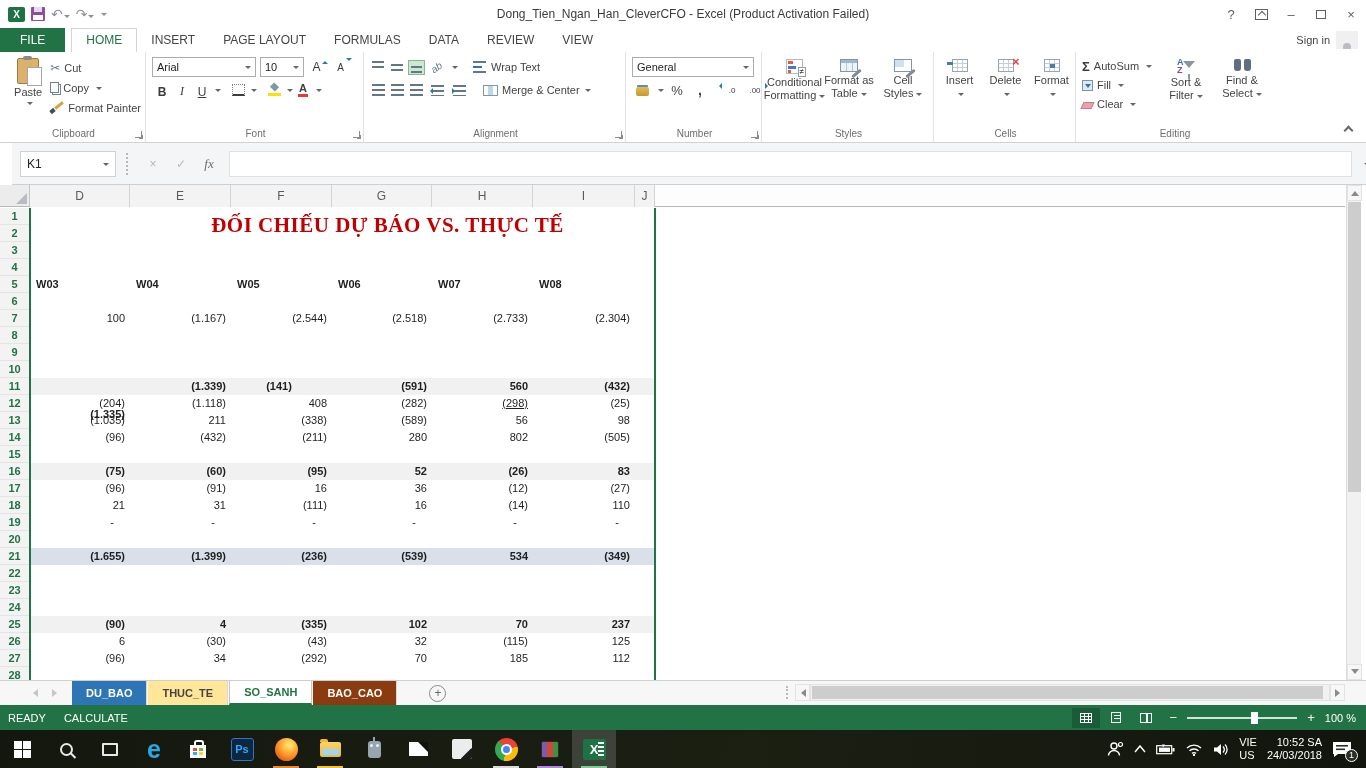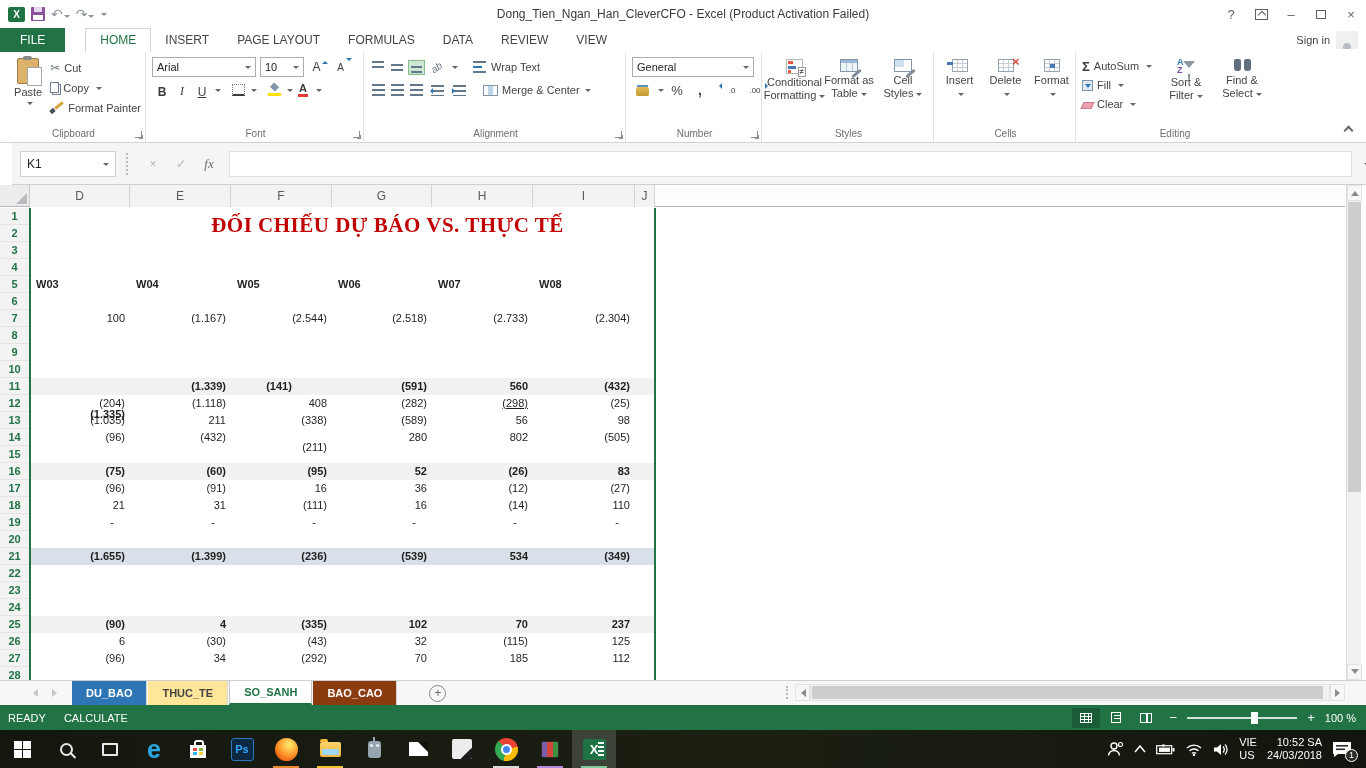--- a/index.html
+++ b/index.html
@@ -20,21 +20,21 @@
   #winbtns{position:absolute;right:0;top:0;height:28px;display:flex;align-items:center;}
   .winbtn{width:30px;height:26px;display:flex;align-items:center;justify-content:center;color:#5f5f5f;font-size:13px;}
   .ic-ribdisp{width:13px;height:11px;border:1px solid #5f5f5f;position:relative;}
   .ic-ribdisp::after{content:"";position:absolute;left:3px;top:2px;width:5px;height:5px;border-left:1px solid #5f5f5f;border-top:1px solid #5f5f5f;transform:rotate(45deg);}
   .ic-restore{width:10px;height:9px;border:1px solid #5f5f5f;position:relative;background:#fff;}
   .ic-restore::before{content:"";position:absolute;left:2px;top:-3px;width:9px;height:8px;border:1px solid #5f5f5f;z-index:-1;}
 
   
   #tabrow{position:absolute;left:0;top:28px;width:1366px;height:24px;background:#fff;display:flex;align-items:flex-end;}
   .rtab{padding:4px 14px 5px 14px;font-size:12px;color:#444;white-space:nowrap;}
-  .rtab.file{background:#217346;color:#fff;padding:5px 20px;margin-right:20px;}
+  .rtab.file{background:#217346;color:#fff;padding:5px 20px;margin-right:6px;}
   .rtab.active{color:#217346;border:1px solid #d4d4d4;border-bottom:1px solid #fff;background:#fff;margin-bottom:-1px;}
   #signin{position:absolute;right:8px;bottom:3px;display:flex;align-items:center;gap:6px;font-size:11px;color:#444;}
   .avatar{width:22px;height:18px;background:#f0f0f0;display:flex;align-items:flex-end;justify-content:center;overflow:hidden;}
   .avatar i{display:block;width:8px;height:8px;background:#b9bdc1;border-radius:50%;position:relative;top:2px;}
 
   
   #ribbon{position:absolute;left:0;top:52px;width:1366px;height:91px;background:#fff;border-bottom:1px solid #d2d2d2;display:flex;}
   .rgroup{position:relative;display:flex;flex-direction:column;border-right:1px solid #e3e3e3;padding:4px 4px 0 6px;}
   .rg-body{flex:1;display:flex;}
   .rg-label{height:17px;font-size:10px;color:#6e6e6e;display:flex;align-items:center;justify-content:center;}
@@ -606,21 +606,21 @@
           <span class="cell" style="width: 100px;">(1.035)</span>
           <span class="cell" style="width: 101px;">211</span>
           <span class="cell" style="width: 101px;">(338)</span>
           <span class="cell" style="width: 100px;">(589)</span>
           <span class="cell" style="width: 101px;">56</span>
           <span class="cell" style="width: 102px;">98</span>
         </div>
         <div class="grow" style="top: 244px;">
           <span class="cell" style="width: 100px;">(96)</span>
           <span class="cell" style="width: 101px;">(432)</span>
-          <span class="cell" style="width: 101px; margin-top: 10px;">(211)</span>
+          <span class="cell" style="width: 101px;">(211)</span>
           <span class="cell" style="width: 100px;">280</span>
           <span class="cell" style="width: 101px;">802</span>
           <span class="cell" style="width: 102px;">(505)</span>
         </div>
         <div class="grow r-sub" style="top: 278px;">
           <span class="cell" style="width: 100px;">(75)</span>
           <span class="cell" style="width: 101px;">(60)</span>
           <span class="cell" style="width: 101px;">(95)</span>
           <span class="cell" style="width: 100px;">52</span>
           <span class="cell" style="width: 101px;">(26)</span>

